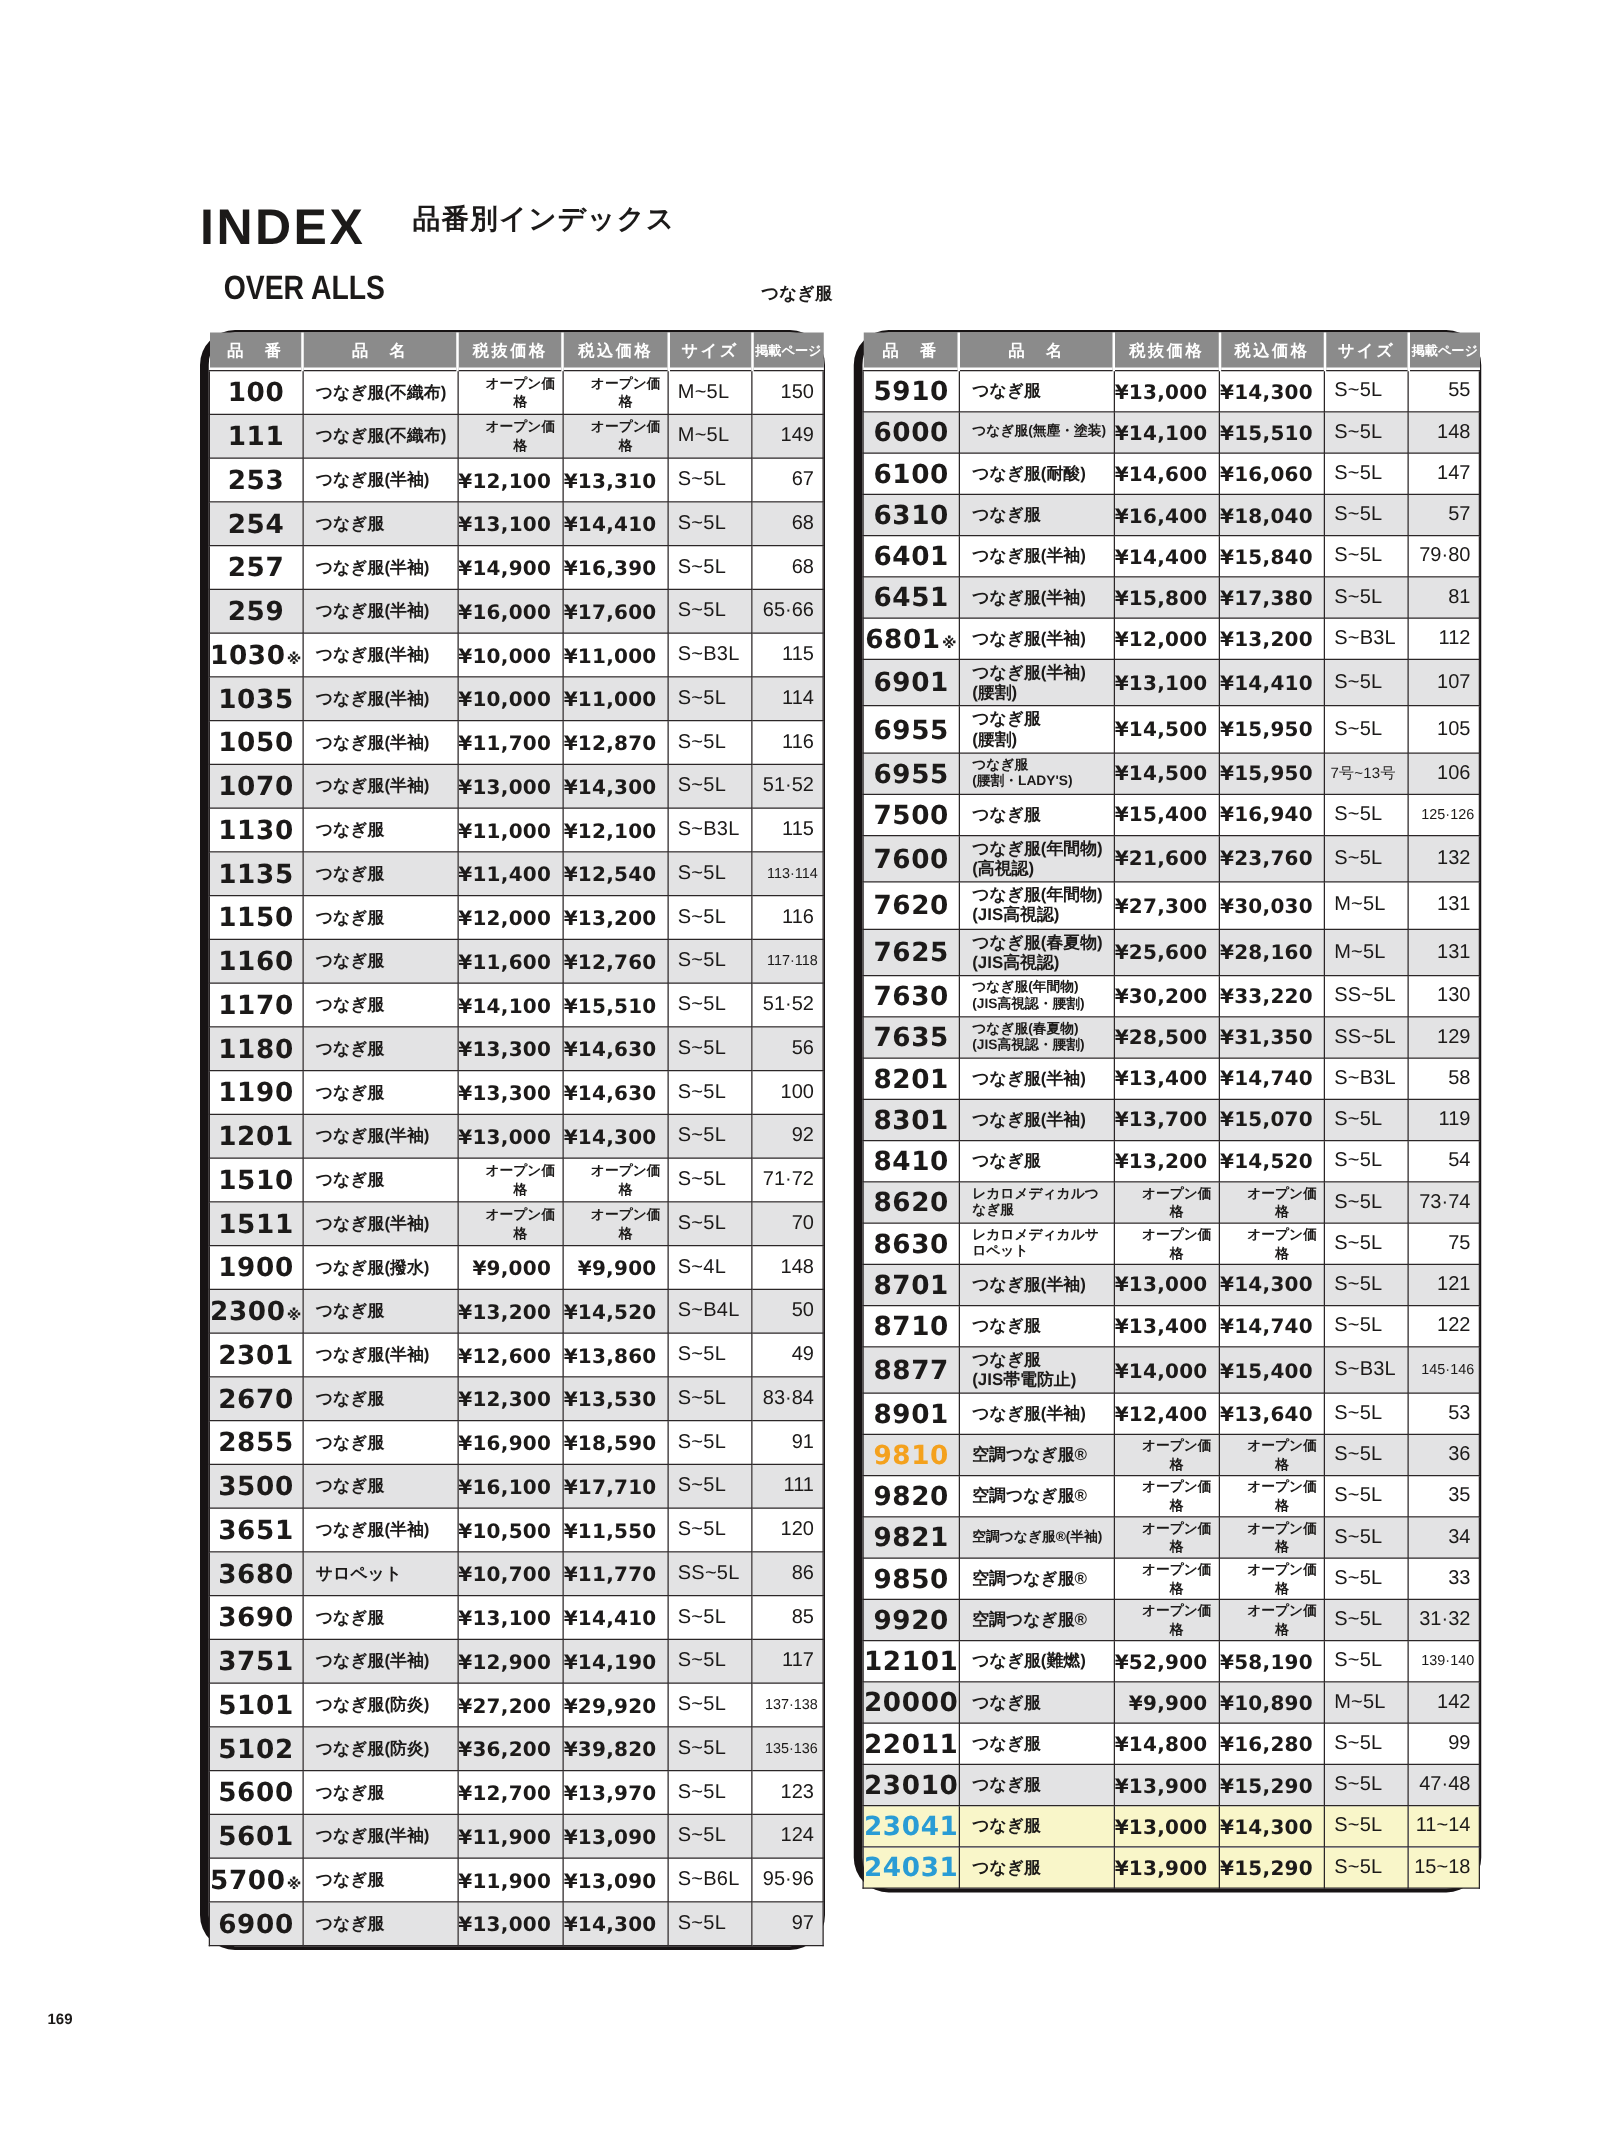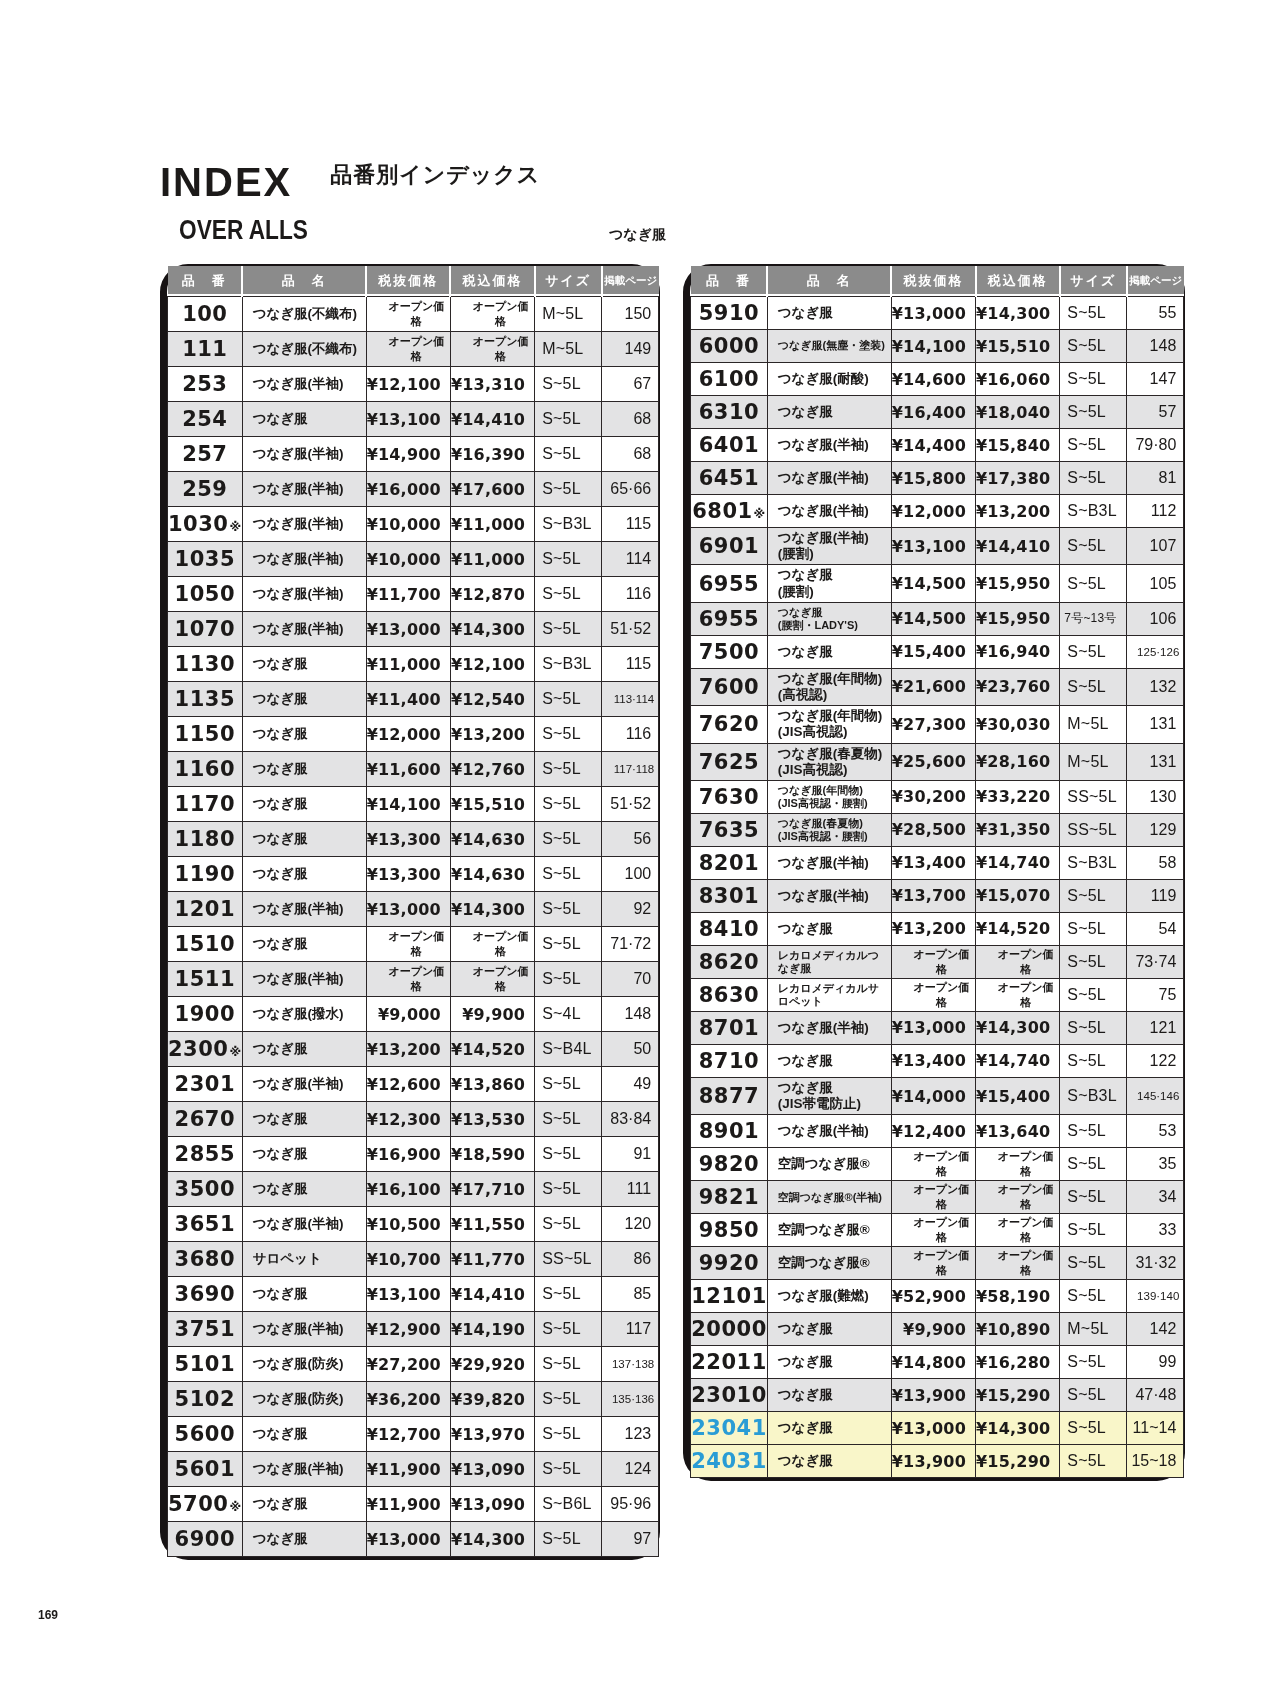--- a/index.html
+++ b/index.html
@@ -729,20 +729,30 @@
             <tr>
               <td class="no"><span>8901</span></td>
               <td class="name">
                 <div>つなぎ服(半袖)</div>
               </td>
               <td class="price">¥12,400</td>
               <td class="price">¥13,640</td>
               <td class="size">S~5L</td>
               <td class="page">53</td>
             </tr>
+            <tr class="alt">
+              <td class="no orange"><span>9810</span></td>
+              <td class="name">
+                <div>空調つなぎ服®</div>
+              </td>
+              <td class="price op">オープン価格</td>
+              <td class="price op">オープン価格</td>
+              <td class="size">S~5L</td>
+              <td class="page">36</td>
+            </tr>
             <tr>
               <td class="no"><span>9820</span></td>
               <td class="name">
                 <div>空調つなぎ服®</div>
               </td>
               <td class="price op">オープン価格</td>
               <td class="price op">オープン価格</td>
               <td class="size">S~5L</td>
               <td class="page">35</td>
             </tr>

